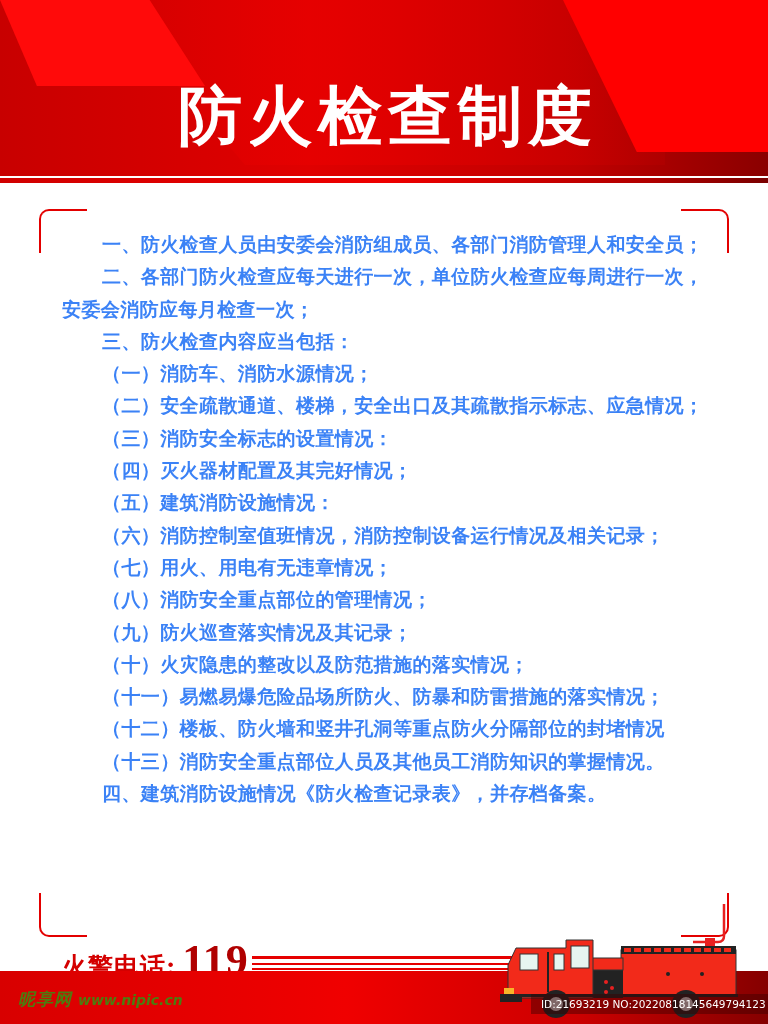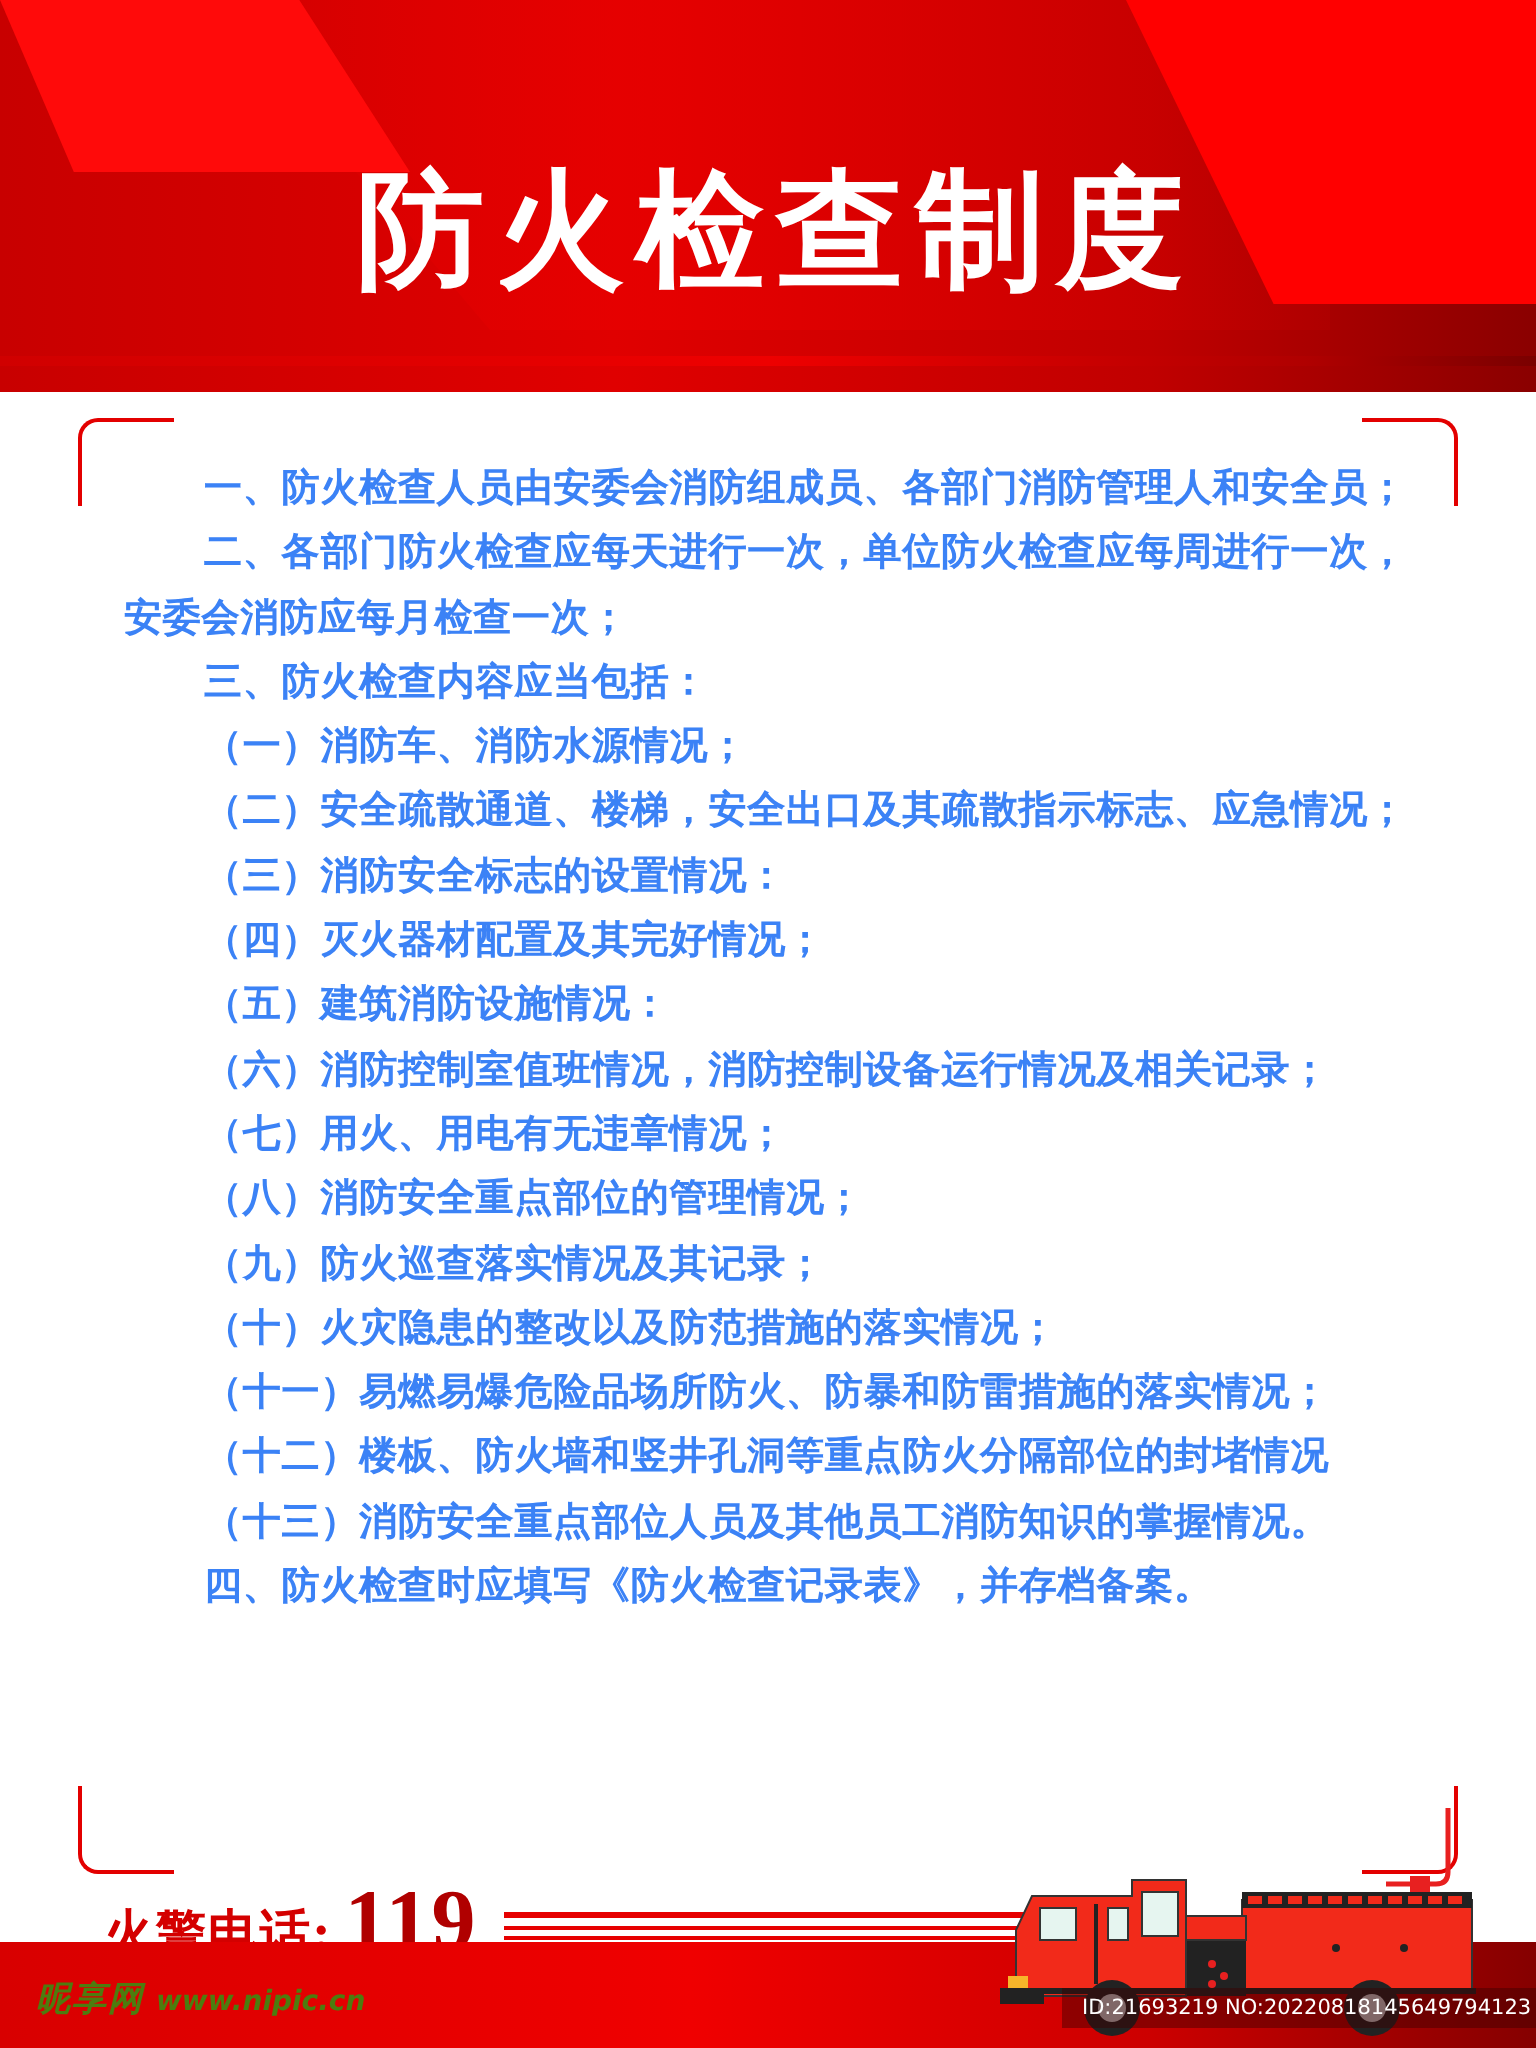--- a/index.html
+++ b/index.html
@@ -1,21 +1,21 @@
 <!DOCTYPE html>
 <html><head>
 <meta charset="utf-8">
 <style>
   * { margin: 0; padding: 0; box-sizing: border-box; }
   html, body { width: 768px; height: 1024px; overflow: hidden; background: #ffffff; }
   body { position: relative; font-family: "DejaVu Sans", sans-serif; }
 
   
   .header {
-    position: absolute; left: 0; top: 0; width: 768px; height: 196px;
+    position: absolute; left: 0; top: 0; width: 768px; height: 176px;
     background: linear-gradient(90deg, #c80000 0%, #e00000 40%, #c00000 75%, #8a0000 100%);
     overflow: hidden;
   }
   .header .shape-left2 {
     position: absolute; left: 0; top: 0; width: 205px; height: 86px;
     background: #ff0a0a;
     clip-path: polygon(0 0, 73% 0, 100% 100%, 18% 100%);
   }
   .header .shape-right {
     position: absolute; right: 0; top: 0; width: 205px; height: 152px;
@@ -50,21 +50,21 @@
     position: absolute; left: 62px; top: 228px; width: 648px;
     font-family: "DejaVu Sans", sans-serif; font-weight: bold;
     font-size: 19px; line-height: 32.3px; color: #3b82f6;
     letter-spacing: 0.4px;
   }
   .para { text-indent: 40px; }
   .para.sub { text-indent: 40px; }
 
   
   .hotline {
-    position: absolute; left: 52px; top: 935px; height: 40px;
+    position: absolute; left: 62px; top: 935px; height: 40px;
     display: flex; align-items: baseline;
     color: #d40000; font-weight: bold;
   }
   .hotline .label { font-family: "DejaVu Serif", serif; font-size: 25px; letter-spacing: 1px; }
   .hotline .num { font-family: "Liberation Serif", serif; font-size: 44px; margin-left: 6px; color: #b00000; letter-spacing: 1px; }
   .stripe { position: absolute; left: 252px; height: 2px; background: #e60000; }
   .s1 { top: 956px; width: 290px; height: 3px; }
   .s2 { top: 963px; width: 290px; }
   .s3 { top: 968px; width: 290px; }
 
@@ -114,21 +114,21 @@
   <p class="para sub">（四）灭火器材配置及其完好情况；</p>
   <p class="para sub">（五）建筑消防设施情况：</p>
   <p class="para sub">（六）消防控制室值班情况，消防控制设备运行情况及相关记录；</p>
   <p class="para sub">（七）用火、用电有无违章情况；</p>
   <p class="para sub">（八）消防安全重点部位的管理情况；</p>
   <p class="para sub">（九）防火巡查落实情况及其记录；</p>
   <p class="para sub">（十）火灾隐患的整改以及防范措施的落实情况；</p>
   <p class="para sub">（十一）易燃易爆危险品场所防火、防暴和防雷措施的落实情况；</p>
   <p class="para sub">（十二）楼板、防火墙和竖井孔洞等重点防火分隔部位的封堵情况</p>
   <p class="para sub">（十三）消防安全重点部位人员及其他员工消防知识的掌握情况。</p>
-  <p class="para">四、防火检查时应填写《防火检查记录表》，并存档备案。</p>
+  <p class="para">四、建筑消防设施情况《防火检查记录表》，并存档备案。</p>
 </div>
 
 <div class="hotline">
   <span class="label">火警电话:</span>
   <span class="num">119</span>
 </div>
 <div class="stripe s1"></div>
 <div class="stripe s2"></div>
 <div class="stripe s3"></div>
 

